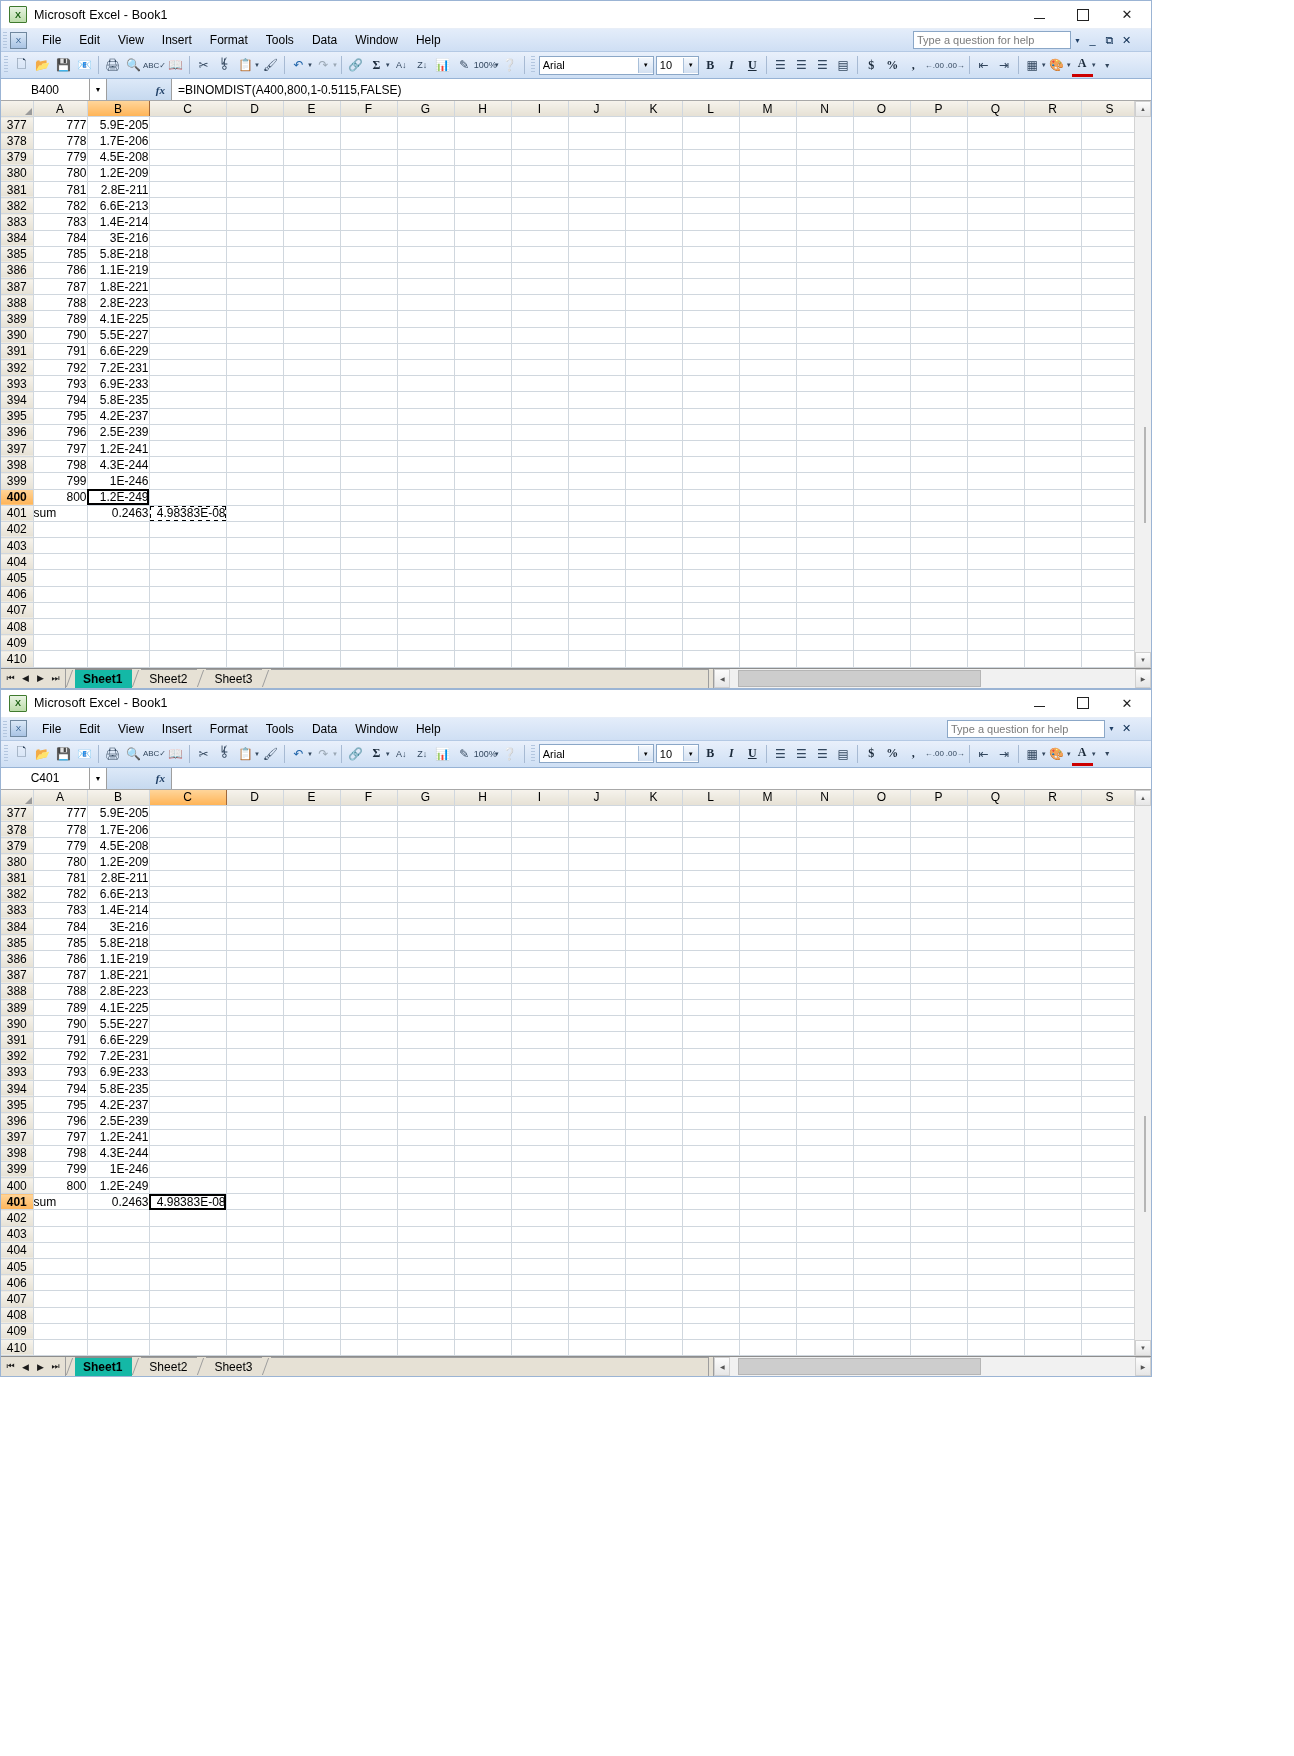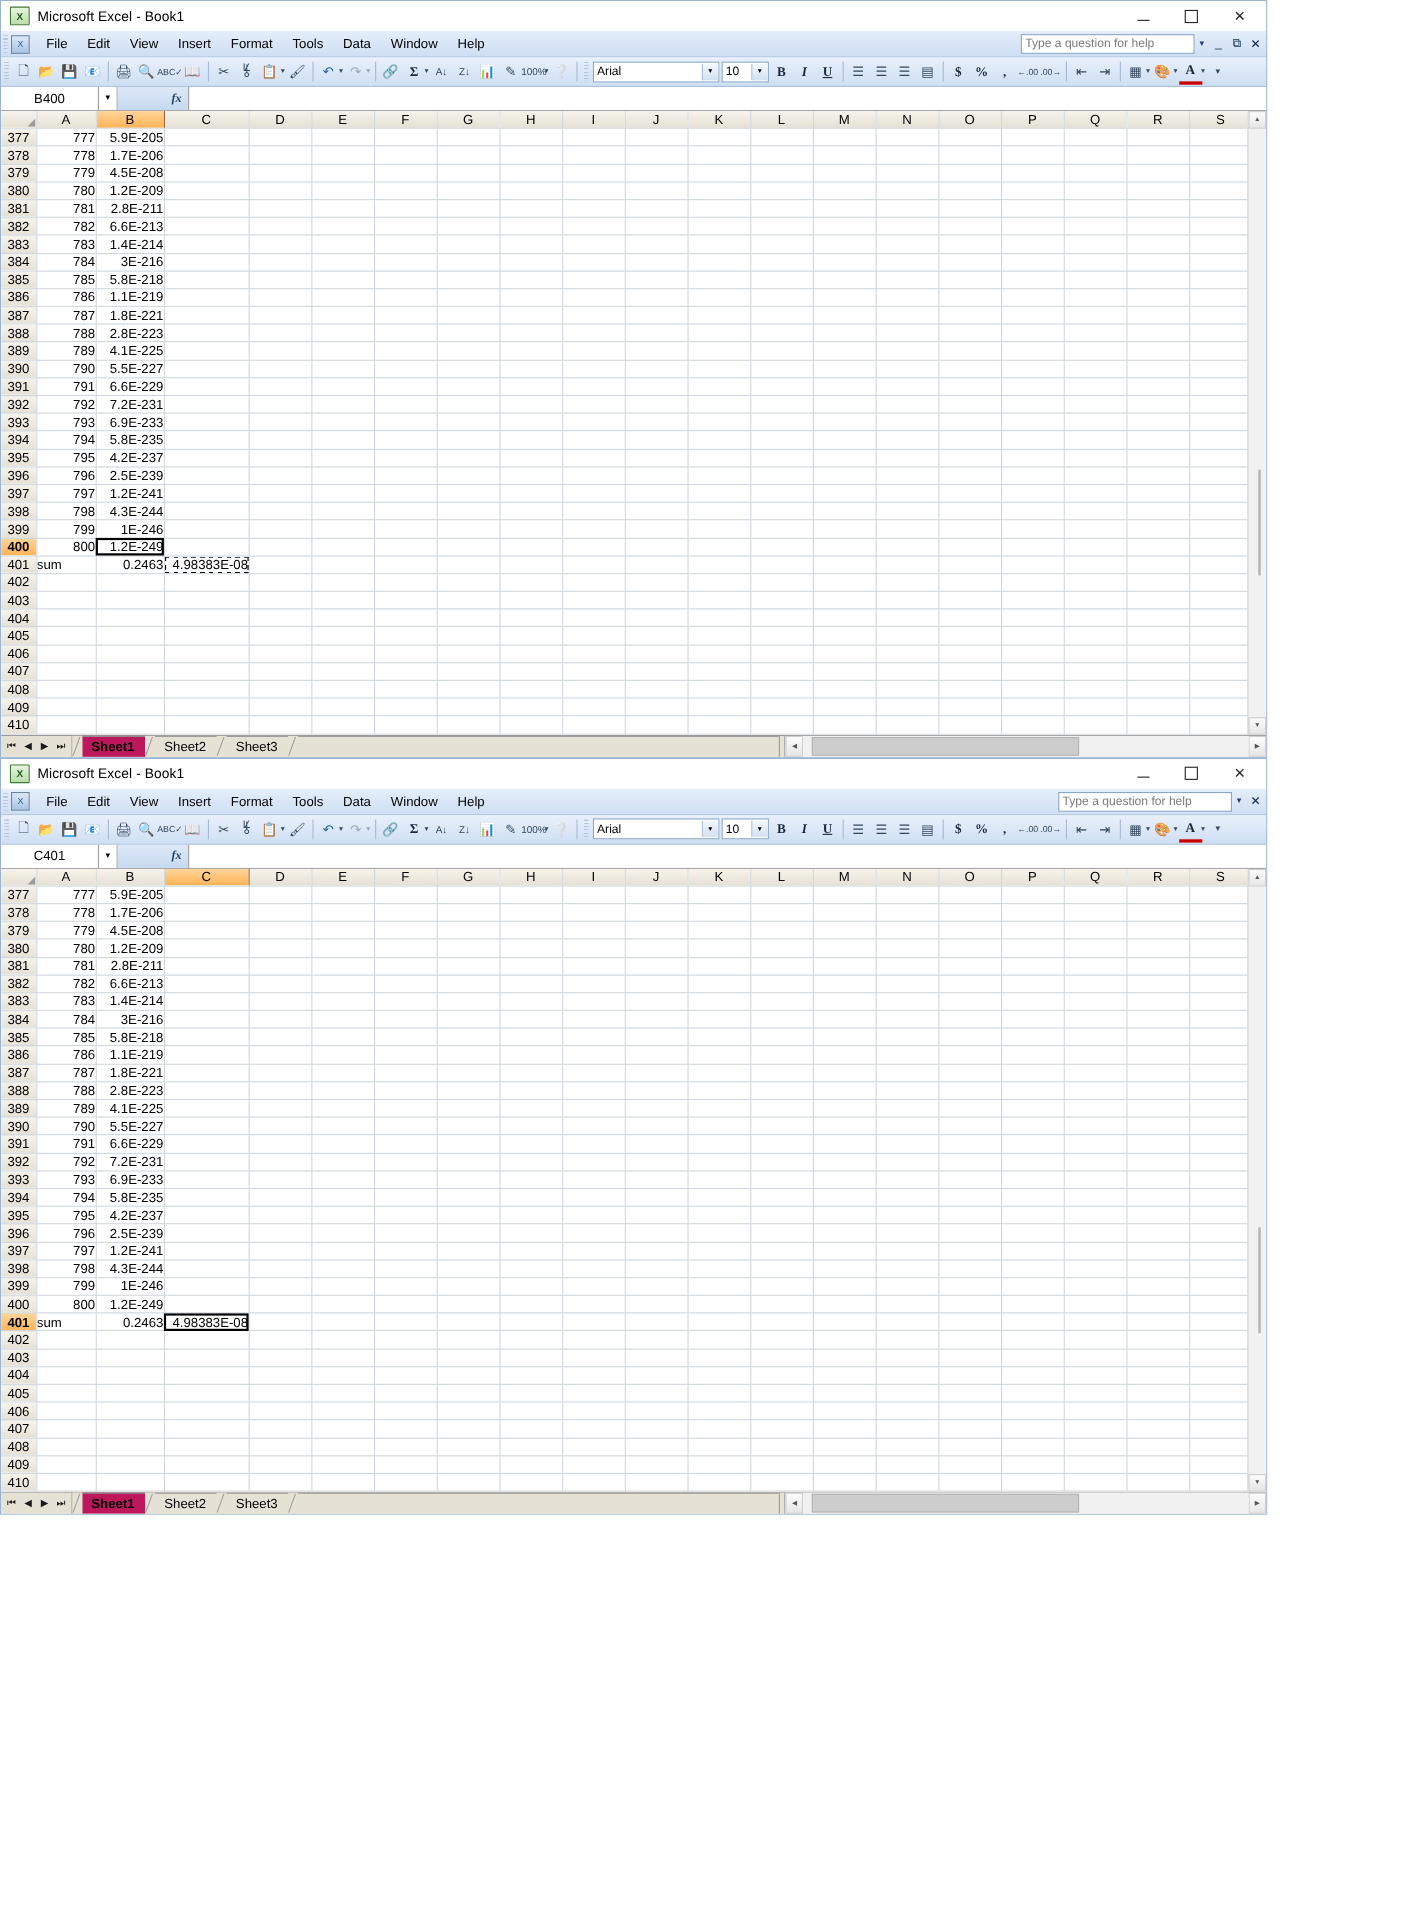--- a/index.html
+++ b/index.html
@@ -47,21 +47,21 @@
   }
   .menu-appicon{
     width:15px;height:15px;margin-right:6px;
     background:linear-gradient(#dce9f7,#a9c4e4);border:1px solid #70889f;
     display:flex;align-items:center;justify-content:center;font-size:8px;color:#2d5b8c;
   }
   .menu-item{
     padding:2px 9px;font-size:12px;color:#000;cursor:default;white-space:nowrap;
   }
   .help-box{
-    margin-left:auto;display:flex;align-items:center;gap:0;padding-right:1px;
+    margin-left:auto;display:flex;align-items:center;gap:0;padding-right:16px;
   }
   .help-input{
     width:150px;height:16px;border:1px solid #8ba7c7;background:#fff;
     font-size:11px;color:#7b7b7b;padding:0 3px;line-height:16px;
     font-family:"Liberation Sans",sans-serif;
   }
   .help-drop{
     width:13px;height:18px;display:flex;align-items:center;justify-content:center;
     font-size:7px;color:#1f3f66;
   }
@@ -211,21 +211,21 @@
   }
   .tabnav span{
     width:15px;text-align:center;font-size:9px;color:#1a1a1a;
   }
   .tabs{display:flex;align-items:stretch;background:#e6e1d5;}
   .tab{
     display:flex;align-items:center;padding:0 10px 0 8px;font-size:12px;
     position:relative;background:#e6e1d5;color:#000;
     border-top:1px solid #9d9d9d;
   }
-  .tab.active{background:#be185d;font-weight:bold;border-top:1px solid #8d8d8d;}
+  .tab.active{background:#14b8a6;font-weight:bold;border-top:1px solid #8d8d8d;}
   .tabsep{
     width:9px;background:#e6e1d5;position:relative;
   }
   .tabsep:after{
     content:"";position:absolute;left:3px;top:1px;bottom:1px;width:1px;
     background:#9d9d9d;transform:skewX(-20deg);
   }
   .tab-rest{flex:1;background:#e6e1d5;border-top:1px solid #9d9d9d;}
   .tabsplit{
     width:4px;background:#e6e1d5;border-left:1px solid #9d9d9d;
@@ -351,20 +351,21 @@
     <div class="tb-arrow">▼</div>
     <div class="tb-btn tb-text" style="border-bottom:3px solid #c00;">A</div>
     <div class="tb-arrow">▼</div>
     <div class="tb-btn" style="font-size:7px;">▼</div>
   </div>
 
   <div class="formulabar">
     <div class="namebox">B400</div>
     <div class="namebox-arrow">▼</div>
     <div class="fx-area">fx</div>
+    <div class="formula-text">=BINOMDIST(A400,800,1-0.5115,FALSE)</div>
   </div>
 
   <div class="gridwrap">
     <div class="gridmain">
       <table class="grid">
         <colgroup>
           <col class="w-row">
             <col class="w-a">
             <col class="w-b">
             <col class="w-c">

